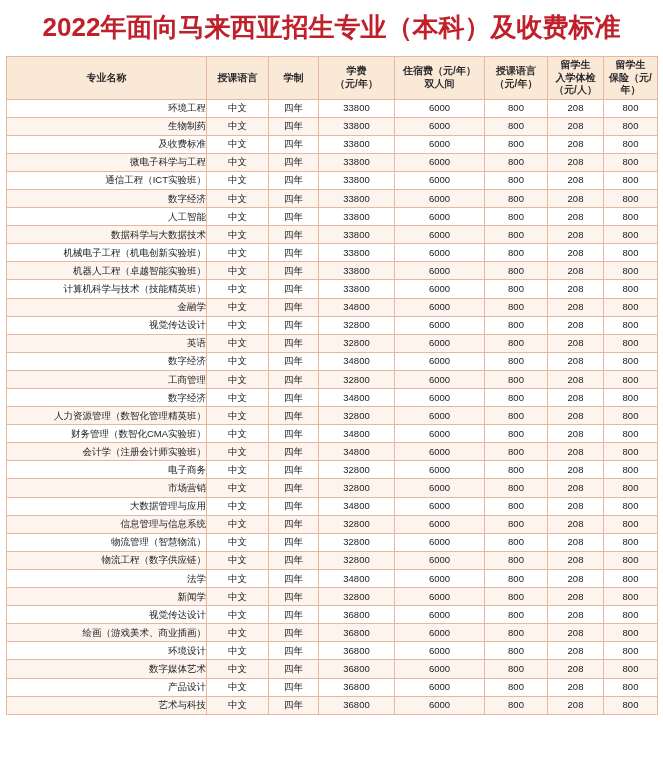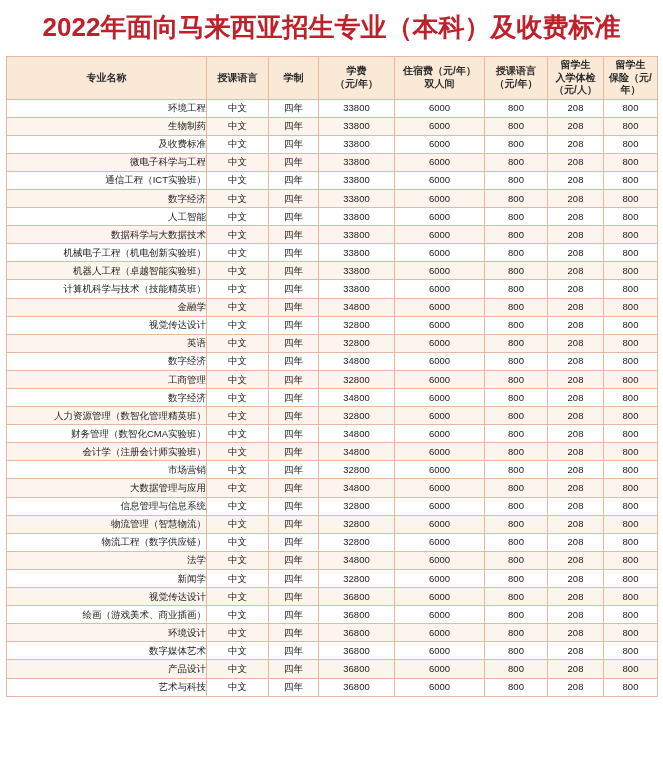--- a/index.html
+++ b/index.html
@@ -328,20 +328,30 @@
             <td class="major">会计学（注册会计师实验班）</td>
             <td>中文</td>
             <td>四年</td>
             <td>34800</td>
             <td>6000</td>
             <td>800</td>
             <td>208</td>
             <td>800</td>
           </tr>
           <tr>
+            <td class="major">电子商务</td>
+            <td>中文</td>
+            <td>四年</td>
+            <td>32800</td>
+            <td>6000</td>
+            <td>800</td>
+            <td>208</td>
+            <td>800</td>
+          </tr>
+          <tr>
             <td class="major">市场营销</td>
             <td>中文</td>
             <td>四年</td>
             <td>32800</td>
             <td>6000</td>
             <td>800</td>
             <td>208</td>
             <td>800</td>
           </tr>
           <tr>

